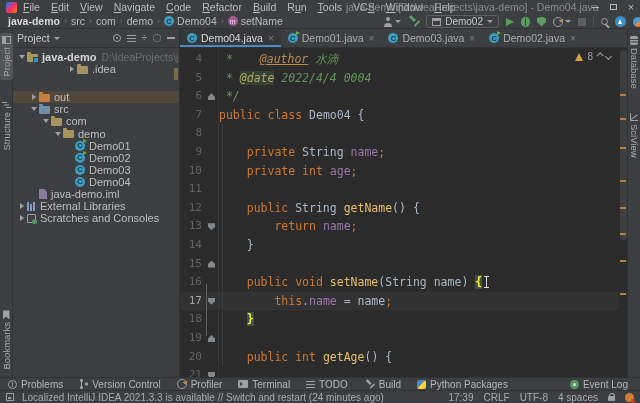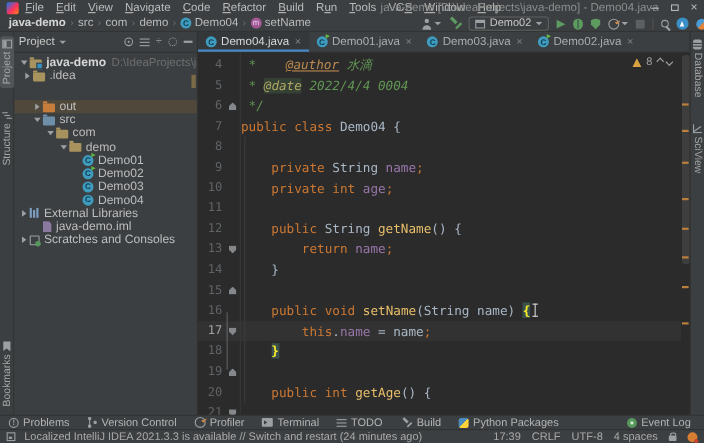--- a/index.html
+++ b/index.html
@@ -339,21 +339,21 @@
       </div>
       <div class="tree" id="tree">
           <div class="tree-row" style="padding-left: 4px;">
             <span class="chev">
               <span class="c-down"></span>
             </span>
             <span class="i-folder root tree-icon"></span>
             <span class="tree-label bold">java-demo</span>
             <span class="tree-suffix">D:\IdeaProjects\java-demo</span>
           </div>
-          <div class="tree-row" style="padding-left: 7px;">
+          <div class="tree-row" style="padding-left: 24px; margin-left: 30px;">
             <span class="chev">
               <span class="c-right"></span>
             </span>
             <span class="i-folder tree-icon"></span>
             <span class="tree-label">.idea</span>
           </div>
           <div class="tree-row selected" style="padding-left: 16px;">
             <span class="chev">
               <span class="c-right"></span>
             </span>
@@ -394,35 +394,35 @@
           <div class="tree-row" style="padding-left: 52px;">
             <span class="chev"></span>
             <span class="i-class tree-icon">C</span>
             <span class="tree-label">Demo03</span>
           </div>
           <div class="tree-row" style="padding-left: 52px;">
             <span class="chev"></span>
             <span class="i-class tree-icon">C</span>
             <span class="tree-label">Demo04</span>
           </div>
+          <div class="tree-row" style="padding-left: 16px;">
+            <span class="chev"></span>
+            <span class="i-file iml tree-icon"></span>
+            <span class="tree-label">java-demo.iml</span>
+          </div>
           <div class="tree-row" style="padding-left: 4px;">
             <span class="chev">
               <span class="c-right"></span>
             </span>
             <span class="i-lib tree-icon">
               <i></i>
               <i></i>
               <i></i>
             </span>
             <span class="tree-label">External Libraries</span>
-          </div>
-          <div class="tree-row" style="padding-left: 16px;">
-            <span class="chev"></span>
-            <span class="i-file iml tree-icon"></span>
-            <span class="tree-label">java-demo.iml</span>
           </div>
           <div class="tree-row" style="padding-left: 4px;">
             <span class="chev">
               <span class="c-right"></span>
             </span>
             <span class="i-scratch tree-icon"></span>
             <span class="tree-label">Scratches and Consoles</span>
           </div>
         </div>
       <div class="panel-mark"></div>

